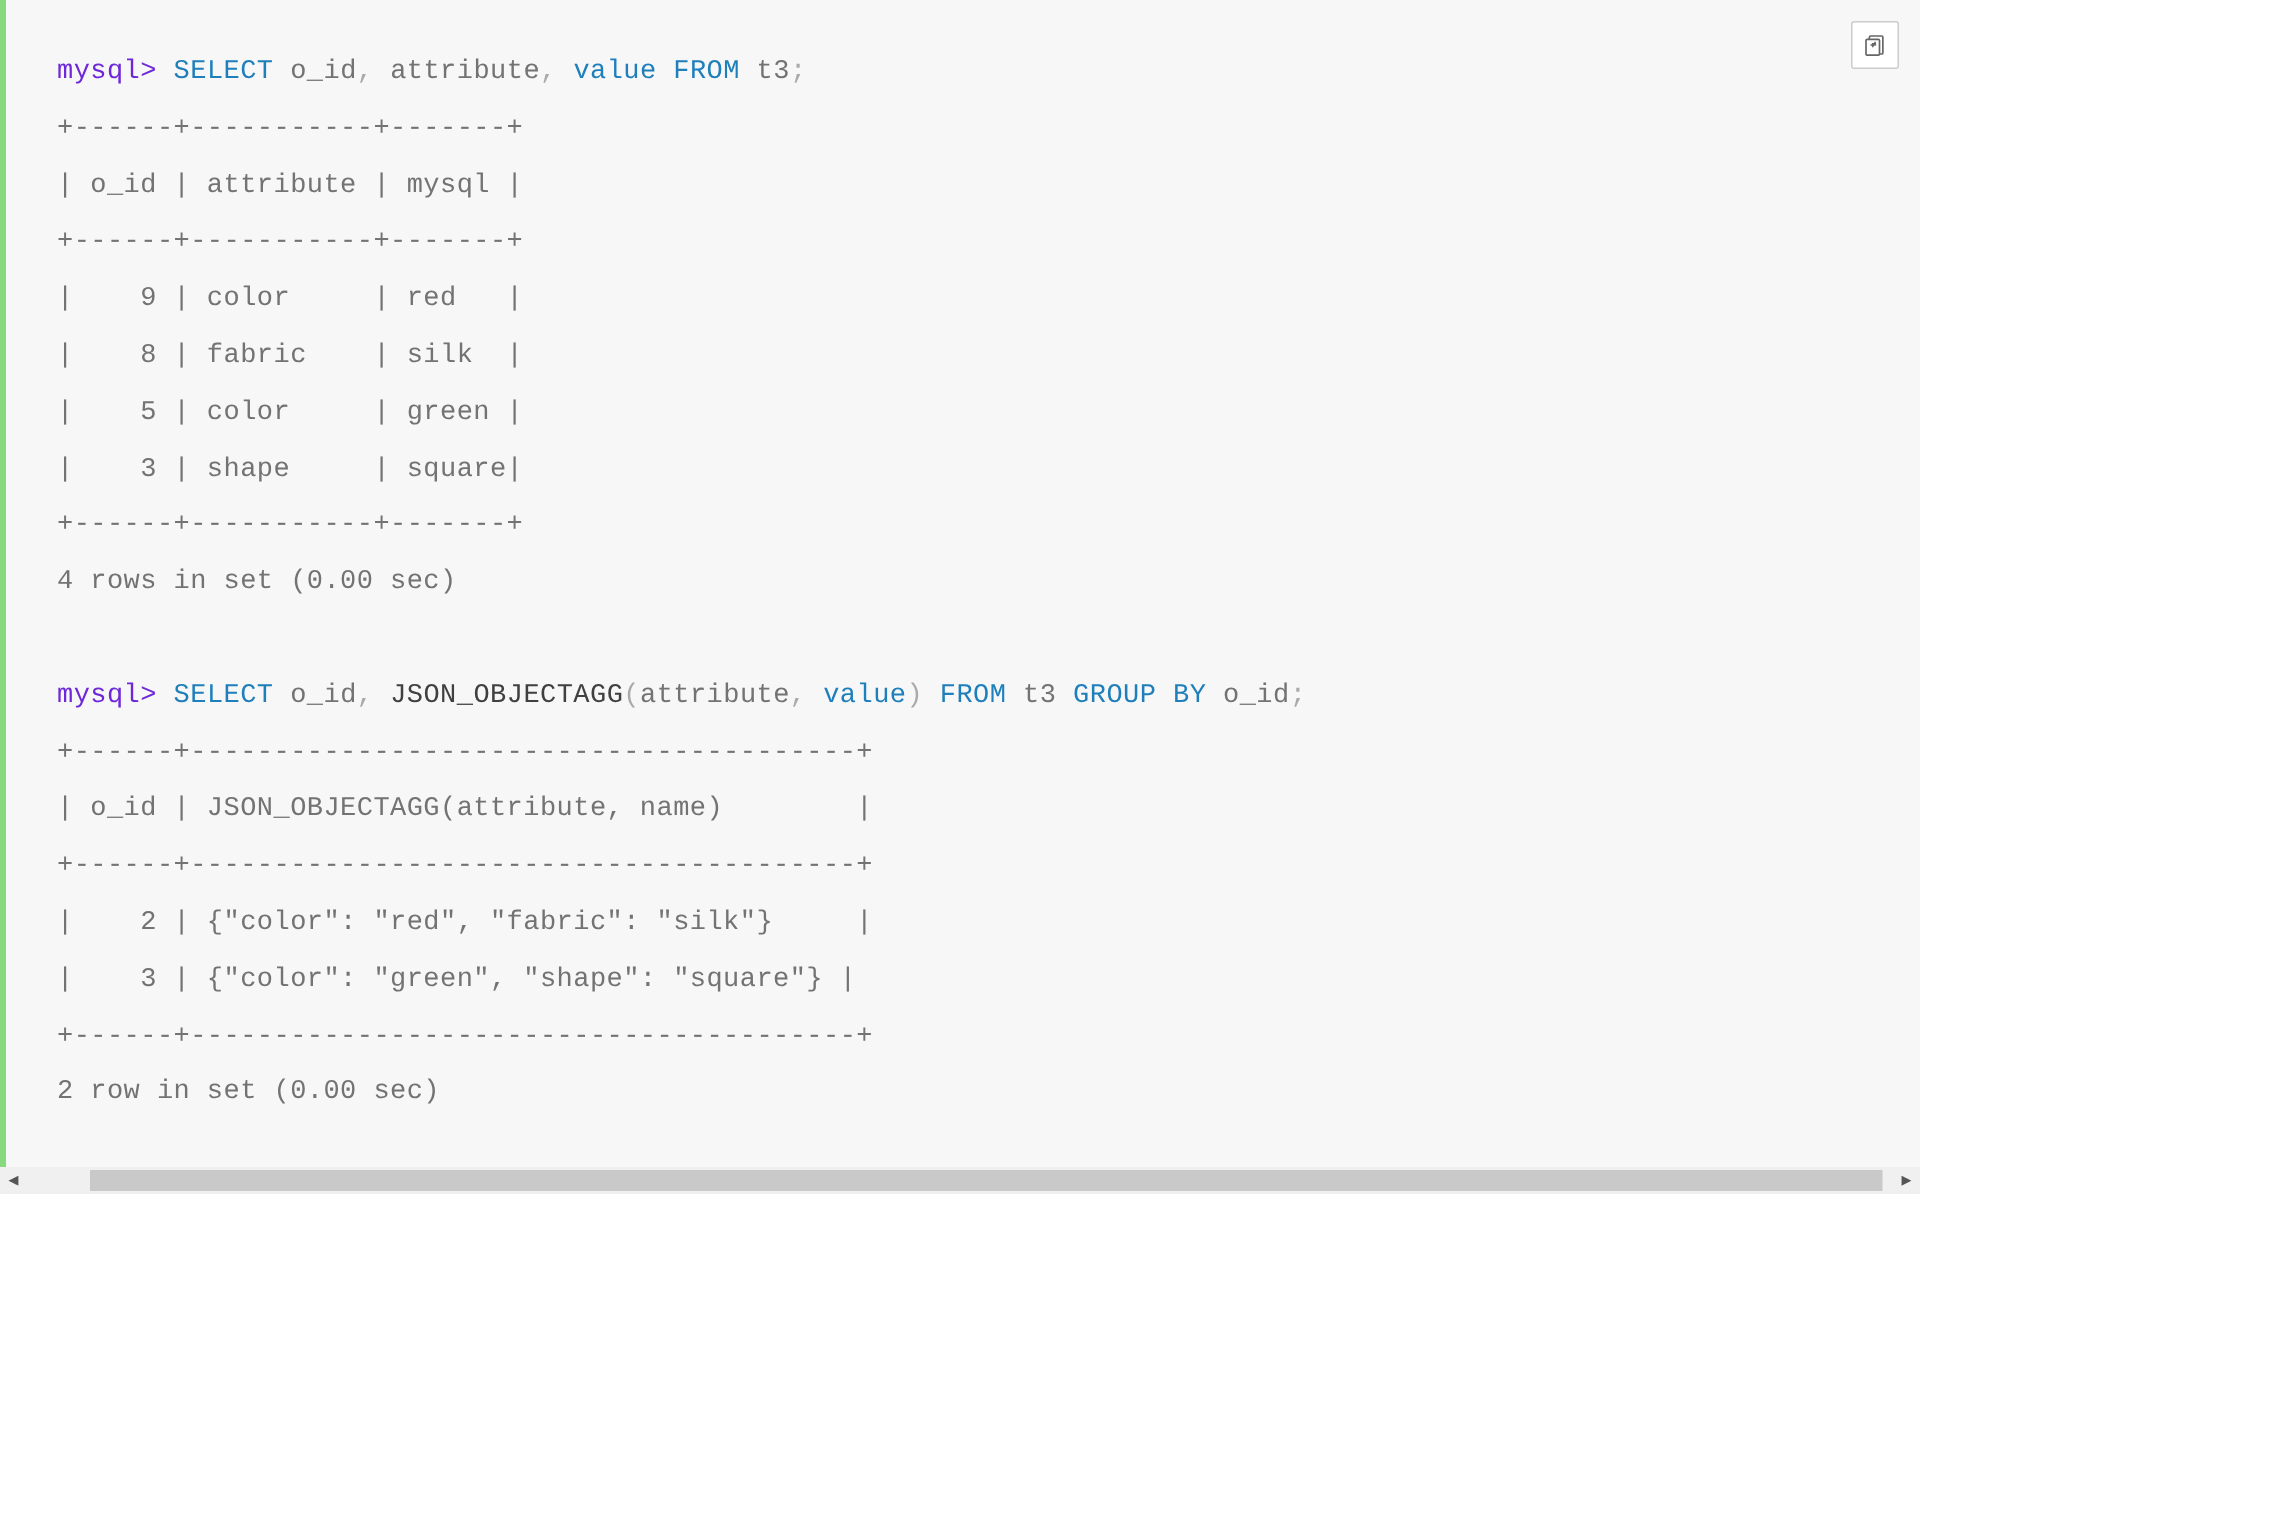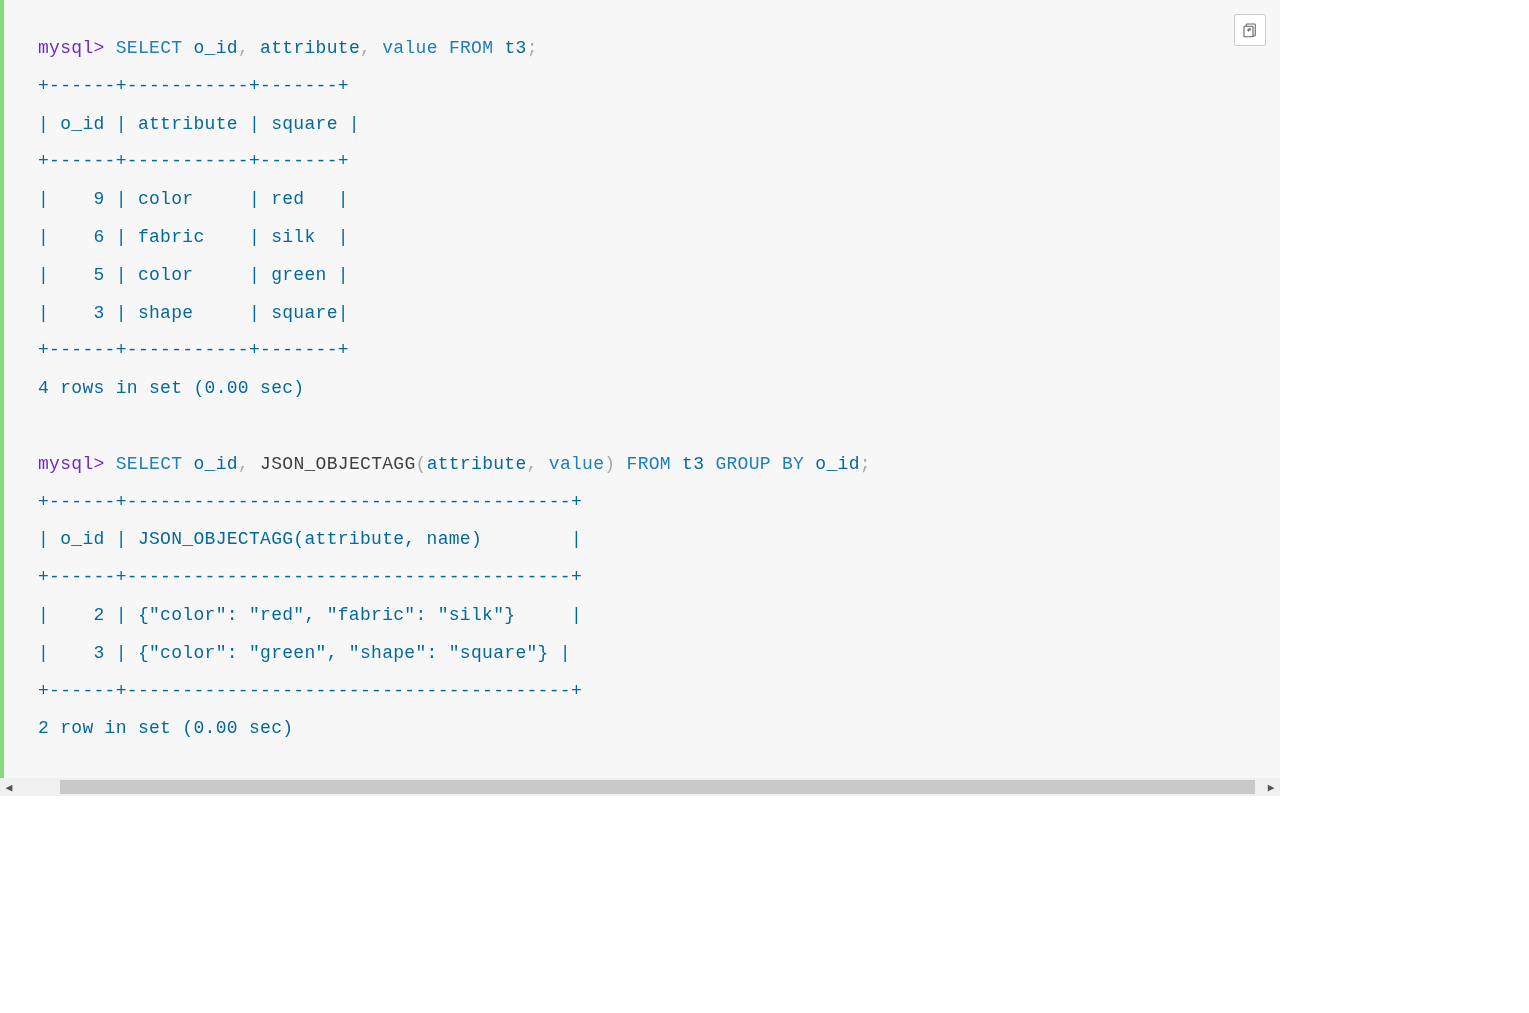--- a/index.html
+++ b/index.html
@@ -46,21 +46,21 @@
     .copy-btn svg {
       width: 18px;
       height: 18px;
       stroke: #666;
       fill: none;
       stroke-width: 1.5;
     }
     .prompt { color: #6d28d9; text-align: right; }
     .keyword { color: #1f7fbb; }
     .function { color: #404040; }
-    .plain { color: #0369a1; }
+    .plain { color: #737373; }
     .punc { color: #aaa; }
     .scroll-track {
       width: 1280px;
       height: 18px;
       background: #f0f0f0;
       display: flex;
       align-items: center;
       position: relative;
     }
     .scroll-arrow-left, .scroll-arrow-right {
@@ -94,24 +94,24 @@
       <rect x="4" y="7" width="12" height="14" rx="1" fill="#fff"></rect>
       <path d="M9 3 L9 6 M5 11 L13 11" stroke-width="1" opacity="0"></path>
       <path d="M13 11 L10 11 L10 14" stroke="#666"></path>
       <path d="M10 11 L15 11" opacity="0"></path>
       <polyline points="8,12 12,12 12,9" stroke="#666" fill="none"></polyline>
       <line x1="12" y1="12" x2="8" y2="16" stroke="#666" opacity="0"></line>
     </svg>
   </div>
   <div class="code-block"><span class="prompt">mysql&gt;</span> <span class="keyword">SELECT</span> <span class="plain">o_id</span><span class="punc">,</span> <span class="plain">attribute</span><span class="punc">,</span> <span class="keyword">value</span> <span class="keyword">FROM</span> <span class="plain">t3</span><span class="punc">;</span>
 <span class="plain">+------+-----------+-------+</span>
-<span class="plain">| o_id | attribute | square |</span>
+<span class="plain">| o_id | attribute | mysql |</span>
 <span class="plain">+------+-----------+-------+</span>
 <span class="plain">|    9 | color     | red   |</span>
-<span class="plain">|    6 | fabric    | silk  |</span>
+<span class="plain">|    8 | fabric    | silk  |</span>
 <span class="plain">|    5 | color     | green |</span>
 <span class="plain">|    3 | shape     | square|</span>
 <span class="plain">+------+-----------+-------+</span>
 <span class="plain">4 rows in set (0.00 sec)</span>
 
 <span class="prompt">mysql&gt;</span> <span class="keyword">SELECT</span> <span class="plain">o_id</span><span class="punc">,</span> <span class="function">JSON_OBJECTAGG</span><span class="punc">(</span><span class="plain">attribute</span><span class="punc">,</span> <span class="keyword">value</span><span class="punc">)</span> <span class="keyword">FROM</span> <span class="plain">t3</span> <span class="keyword">GROUP</span> <span class="keyword">BY</span> <span class="plain">o_id</span><span class="punc">;</span>
 <span class="plain">+------+----------------------------------------+</span>
 <span class="plain">| o_id | JSON_OBJECTAGG(attribute, name)        |</span>
 <span class="plain">+------+----------------------------------------+</span>
 <span class="plain">|    2 | {"color": "red", "fabric": "silk"}     |</span>

